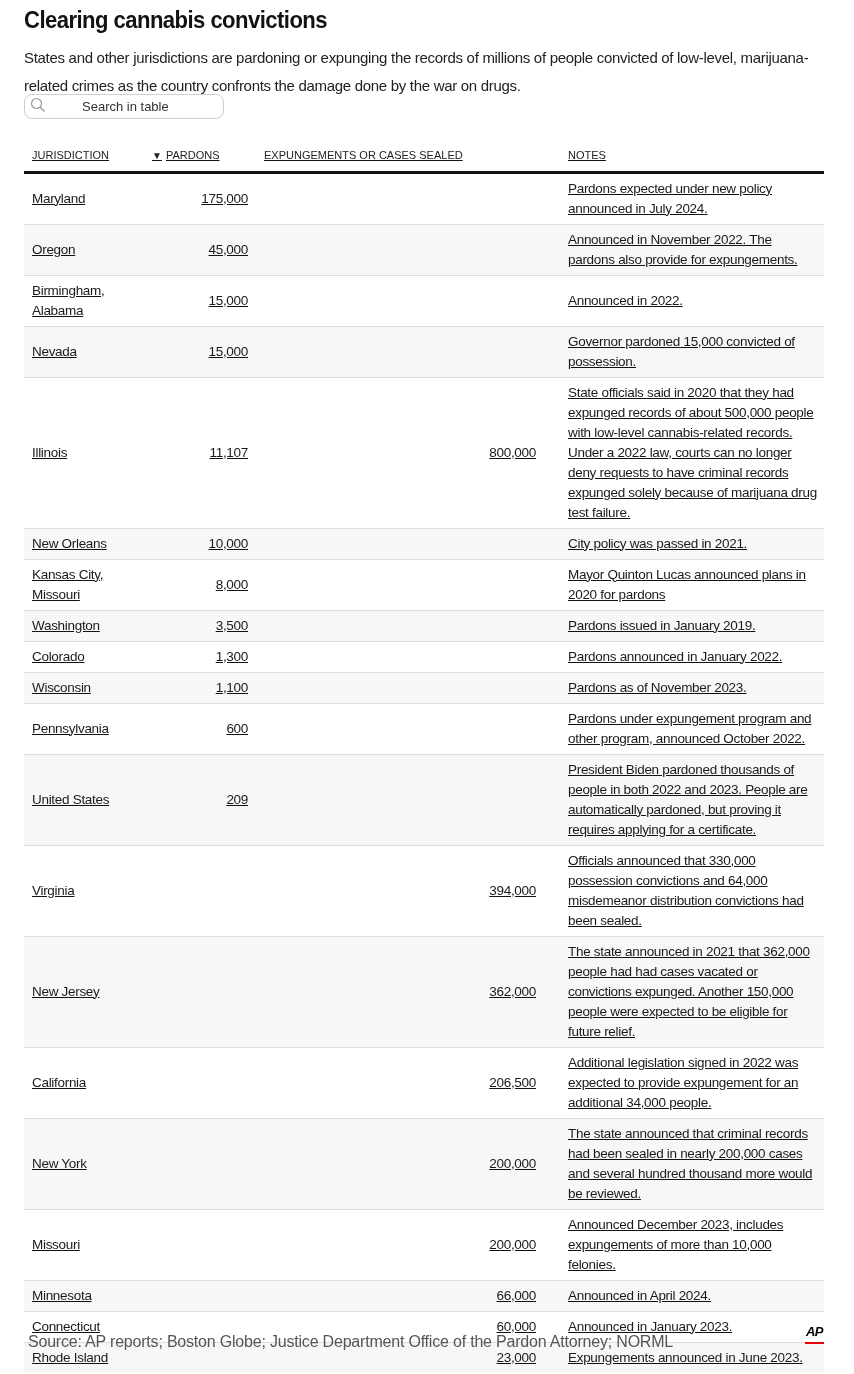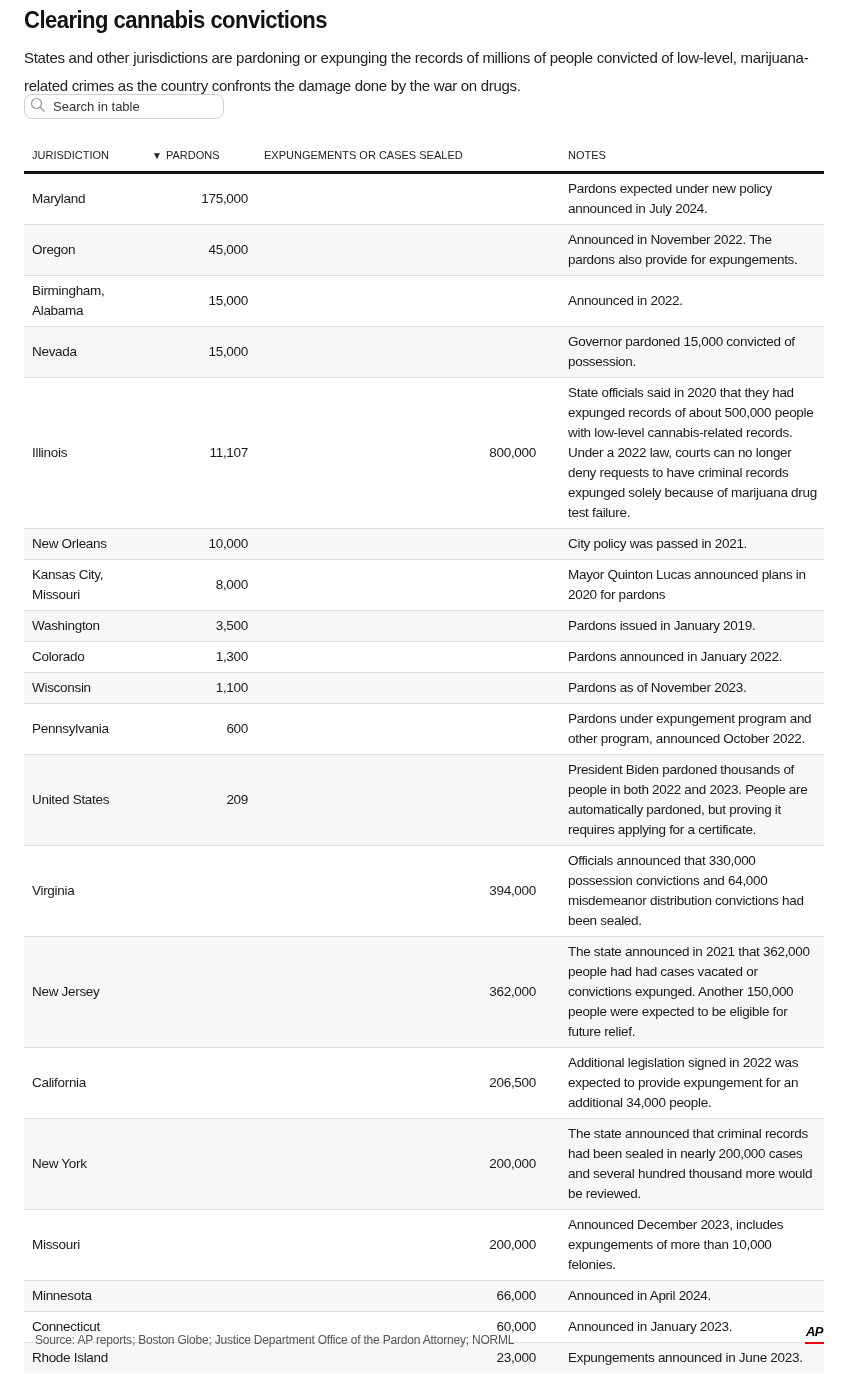--- a/index.html
+++ b/index.html
@@ -14,33 +14,33 @@
     white-space: nowrap;
   }
   .subtitle {
     position: absolute; top: 44px; left: 0; width: 800px;
     font-size: 15px; line-height: 28px; color: #222;
     letter-spacing: -0.3px;
   }
   .search {
     position: absolute; top: 94px; left: 0; width: 200px; height: 25px;
     border: 1px solid #cfcfcf; border-radius: 8px; background: #fff;
-    display: flex; align-items: center;
+    display: flex; align-items: center; gap: 29px;
   }
   .search svg { margin-left: 5px; flex: 0 0 auto; }
   .search input {
     border: none; outline: none; background: transparent;
     font-family: "Liberation Sans", sans-serif; font-size: 13px; color: #222;
     margin-left: 7px; width: 150px;
   }
   .search input::placeholder { color: #333; }
   table {
     position: absolute; top: 140px; left: 0; width: 800px;
     border-collapse: collapse; table-layout: fixed;
-    font-size: 13.5px; letter-spacing: -0.3px;
+    font-size: 13.5px; letter-spacing: -0.3px; text-decoration: underline;
   }
   thead th {
     font-weight: normal; font-size: 11px; letter-spacing: 0; color: #222;
     text-transform: uppercase; height: 32px; vertical-align: middle;
     border-bottom: 3px solid #121212; padding: 0 8px; text-align: left;
     white-space: nowrap;
   }
   thead th.num { text-align: left; }
   .sort-arrow { font-size: 10px; margin-right: 4px; }
   tbody td {
@@ -49,21 +49,21 @@
   }
   tbody tr:last-child td { border-bottom: none; }
   tbody tr:nth-child(even) { background: #f7f7f7; }
   tbody td.num { text-align: right; }
   tbody td.notes { padding-left: 24px; padding-right: 4px; }
   col.c1 { width: 120px; }
   col.c2 { width: 112px; }
   col.c3 { width: 288px; }
   col.c4 { width: 280px; }
   .footer {
-    position: absolute; top: 1333px; left: 11px; font-size: 12px; color: #555;
+    position: absolute; top: 1333px; left: 4px; font-size: 16px; color: #555;
     letter-spacing: -0.2px;
   }
   .ap-logo {
     position: absolute; top: 1325px; left: 781px; width: 19px; text-align: center;
   }
   .ap-logo .txt { font-weight: bold; font-size: 13px; color: #000; letter-spacing: -0.5px; line-height: 14px; display: block; font-style: italic; }
   .ap-logo .bar { display: block; height: 2px; background: #e8000d; margin-top: 3px; }
 </style>
 </head>
 <body>

